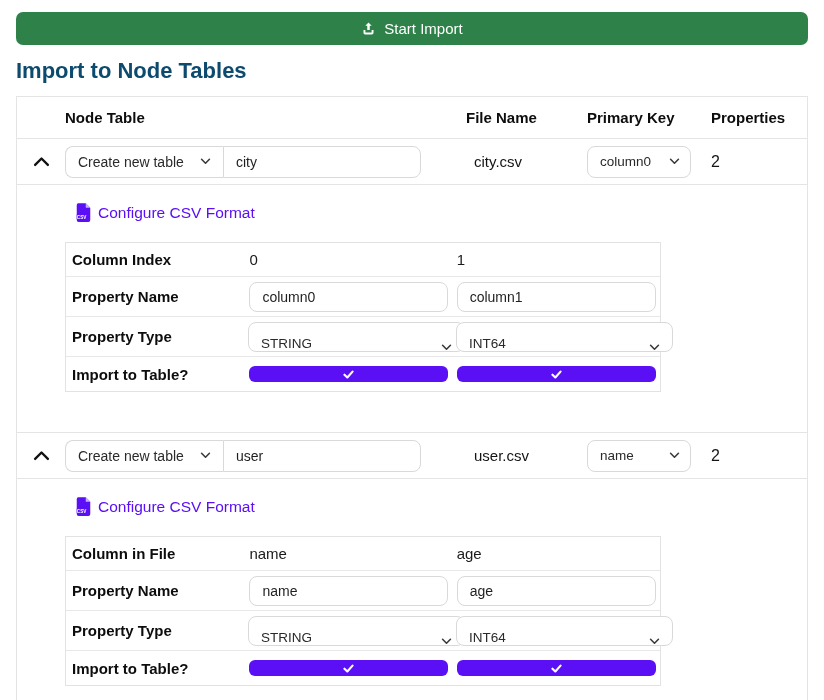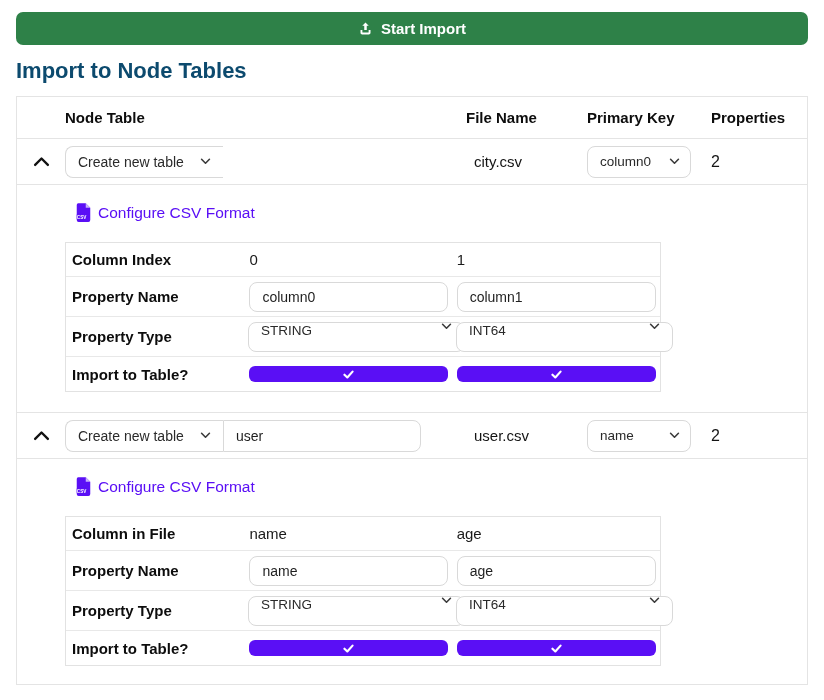--- a/index.html
+++ b/index.html
@@ -12,21 +12,21 @@
     overflow: hidden;
   }
 
   
   .btn-import {
     display: flex; align-items: center; justify-content: center; gap: 8px;
     margin: 12px 16px 0 16px;
     width: 792px; height: 33px;
     background: #2e8148;
     border: none; border-radius: 7px;
-    color: #fff; font-size: 15px; font-weight: 700;
+    color: #fff; font-size: 15px; font-weight: 400;
     font-family: "Liberation Sans", sans-serif;
     cursor: pointer;
   }
 
   
   h2.page-title {
     margin: 13px 16px 12px 16px;
     font-size: 22px; font-weight: 700; color: #0c4a6e;
   }
 
@@ -82,21 +82,21 @@
   .pk-select {
     width: 104px; height: 32px;
     border: 1px solid #d9d9d9; border-radius: 8px;
     display: flex; align-items: center; justify-content: space-between;
     padding: 0 10px 0 12px;
     font-size: 13.5px; color: #2a2a2a; background: #fff; cursor: pointer;
   }
   .props-count { font-size: 16px; color: #141414; }
 
   
-  .expanded { padding: 18px 0 20px 48px; border-bottom: 1px solid #e4e4e4; }
+  .expanded { padding: 18px 0 40px 48px; border-bottom: 1px solid #e4e4e4; }
   .expanded.last { border-bottom: none; padding-bottom: 18px; }
   .config-link {
     display: inline-flex; align-items: center; gap: 7px;
     margin-left: 11px;
     color: #5a0ff5; font-size: 15.5px; cursor: pointer;
     text-decoration: none;
   }
 
   .config-table {
     margin-top: 16px;
@@ -122,21 +122,21 @@
   .prop-input {
     width: 199px; height: 30px;
     border: 1px solid #d9d9d9; border-radius: 8px;
     padding: 0 12px; font-size: 14px; color: #1f1f1f;
     font-family: "Liberation Sans", sans-serif;
     outline: none;
   }
   .type-select {
     width: 217px; height: 30px;
     border: 1px solid #d9d9d9; border-radius: 8px;
-    display: flex; align-items: flex-start; justify-content: space-between;
+    display: flex; align-items: flex-end; justify-content: space-between;
     padding: 0 12px;
     font-size: 13.5px; color: #2a2a2a; background: #fff; cursor: pointer;
   }
   .import-toggle {
     width: 199px; height: 16px;
     background: #5a0ff5; border: none; border-radius: 6px;
     display: flex; align-items: center; justify-content: center;
     cursor: pointer; padding: 0;
   }
 </style>
@@ -178,20 +178,21 @@
     <div class="col-node">
       <div class="node-group">
         <div class="mode-select">
           <span>Create new table</span>
           <span style="display:flex;">
             <svg width="11" height="7" viewBox="0 0 12 8" fill="none">
                 <path d="M1.5 1.5 6 6l4.5-4.5" stroke="#3a3a3a" stroke-width="1.8" stroke-linecap="round" stroke-linejoin="round"></path>
               </svg>
           </span>
         </div>
+        <input class="name-input" type="text" value="city" style="">
       </div>
     </div>
     <div class="col-file">
       <span class="file-text">city.csv</span>
     </div>
     <div class="col-pk">
       <div class="pk-select">
         <span>column0</span>
         <span style="display:flex;">
           <svg width="11" height="7" viewBox="0 0 12 8" fill="none">

